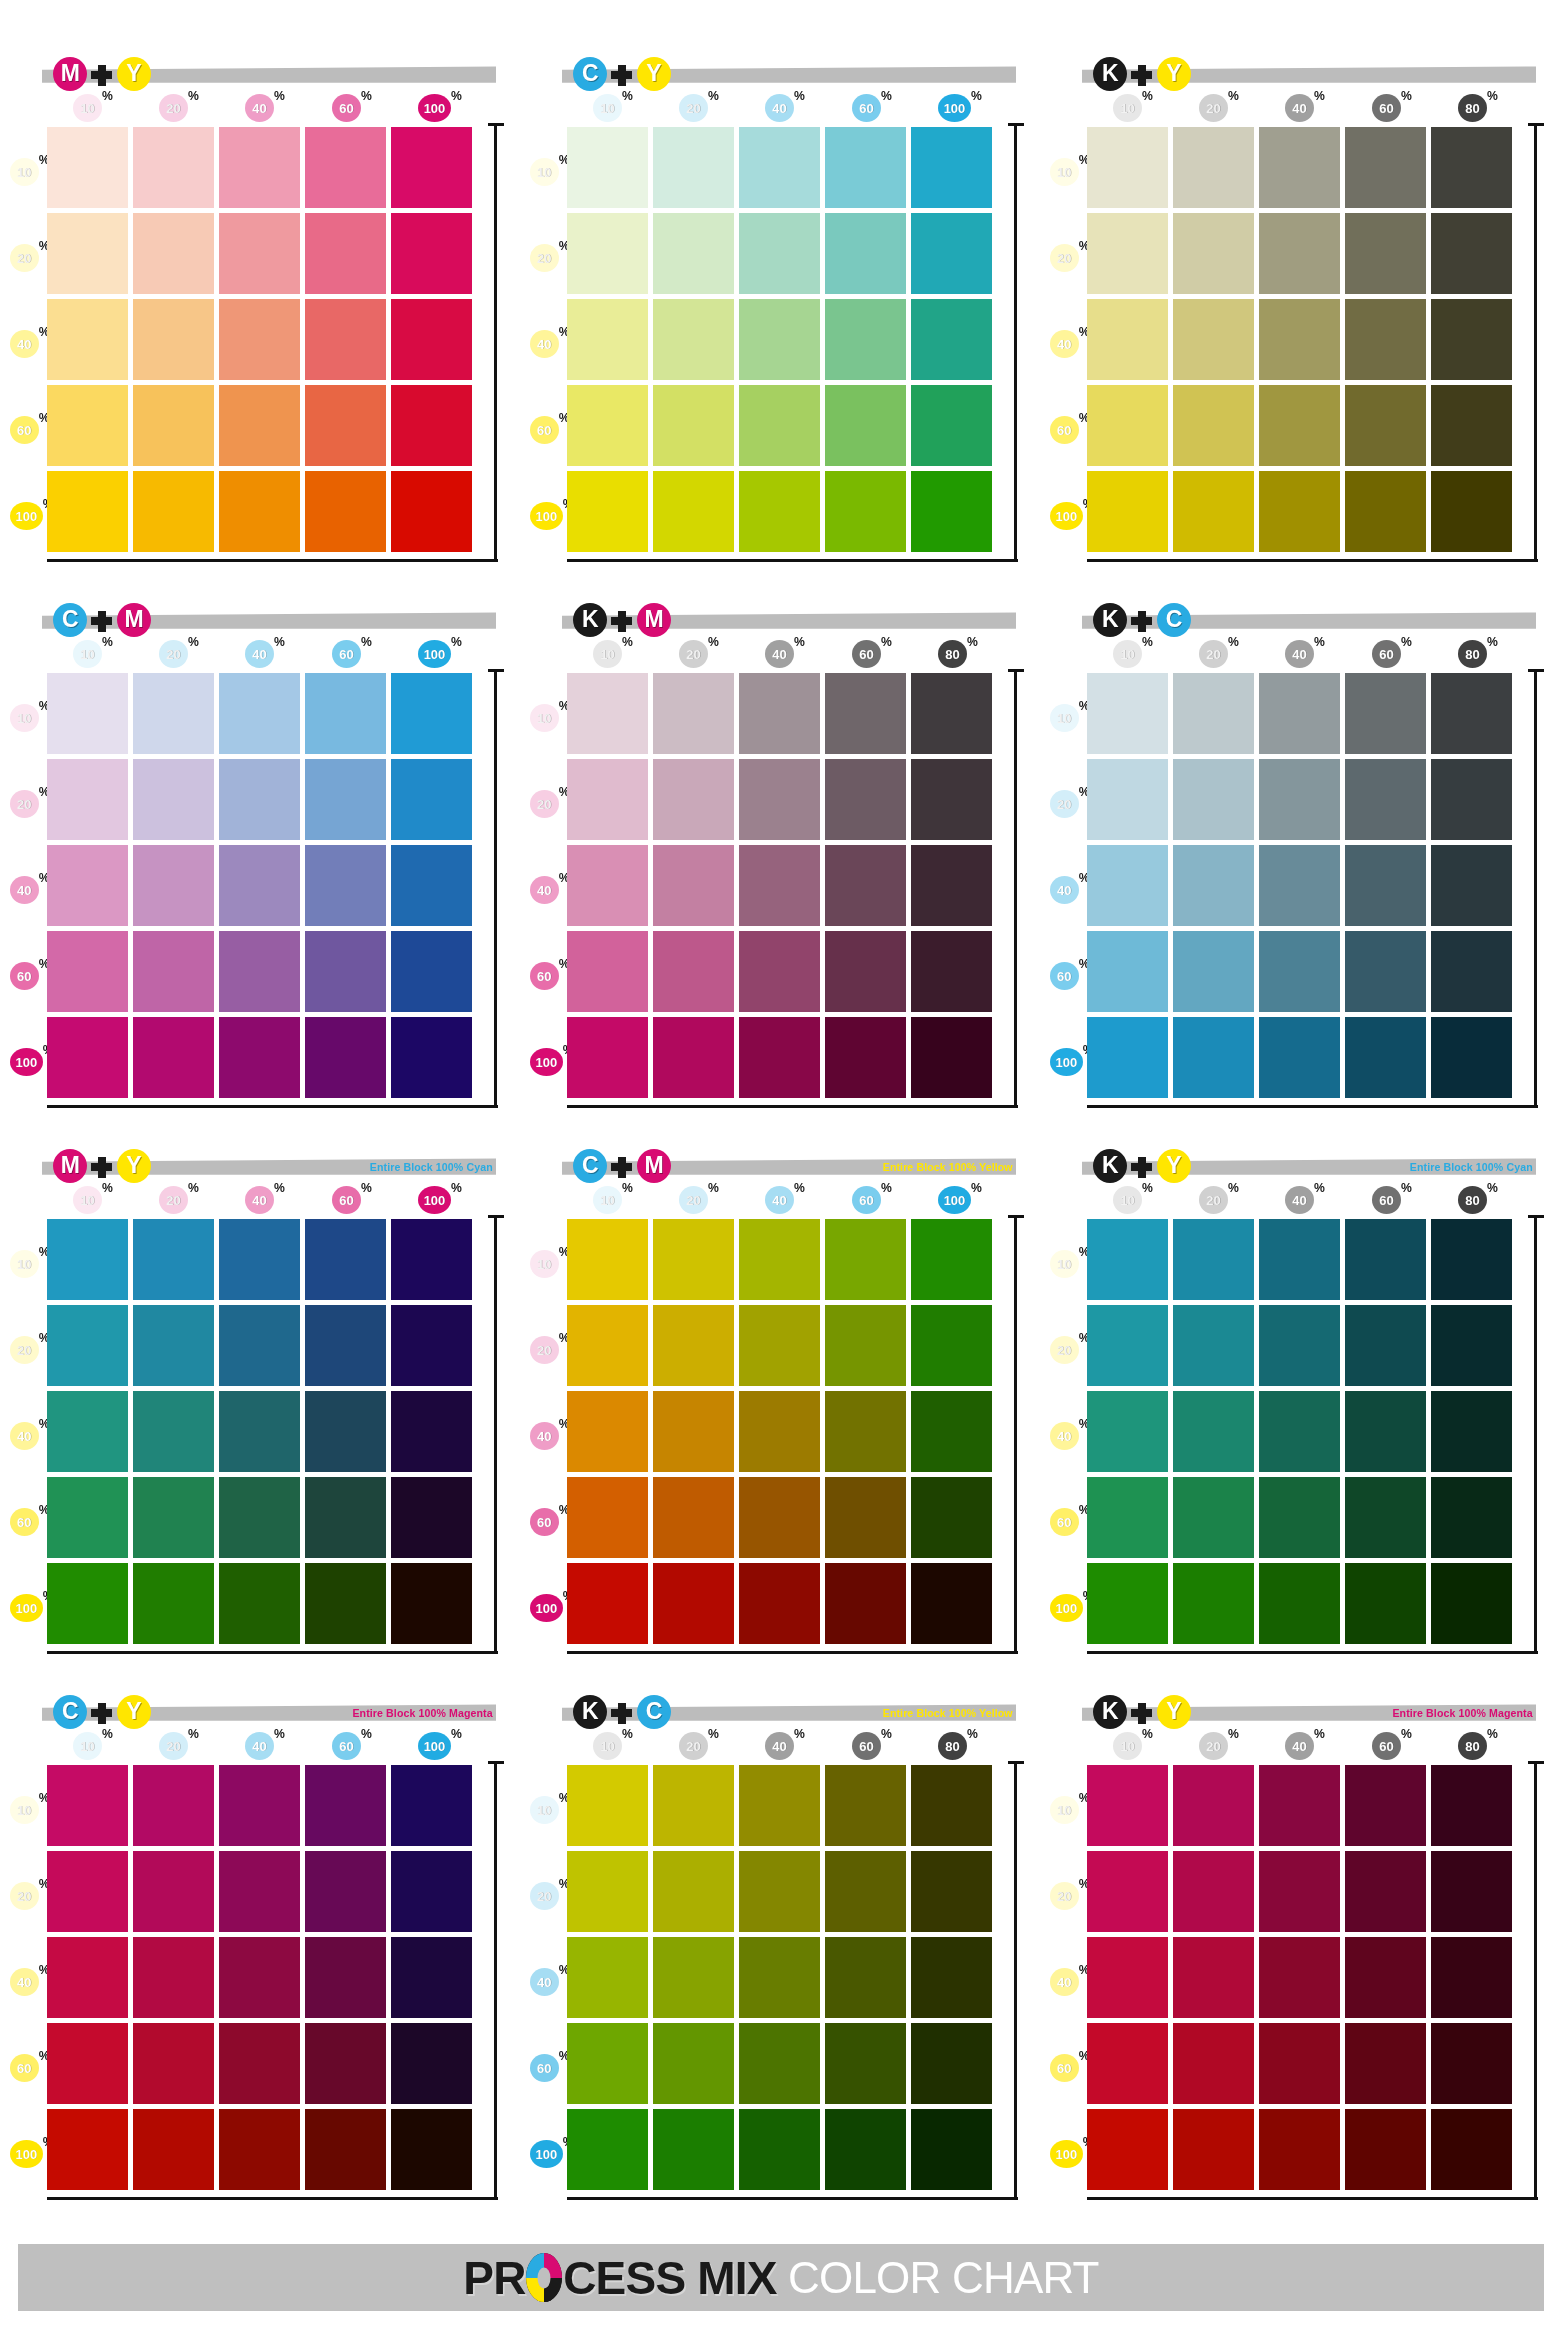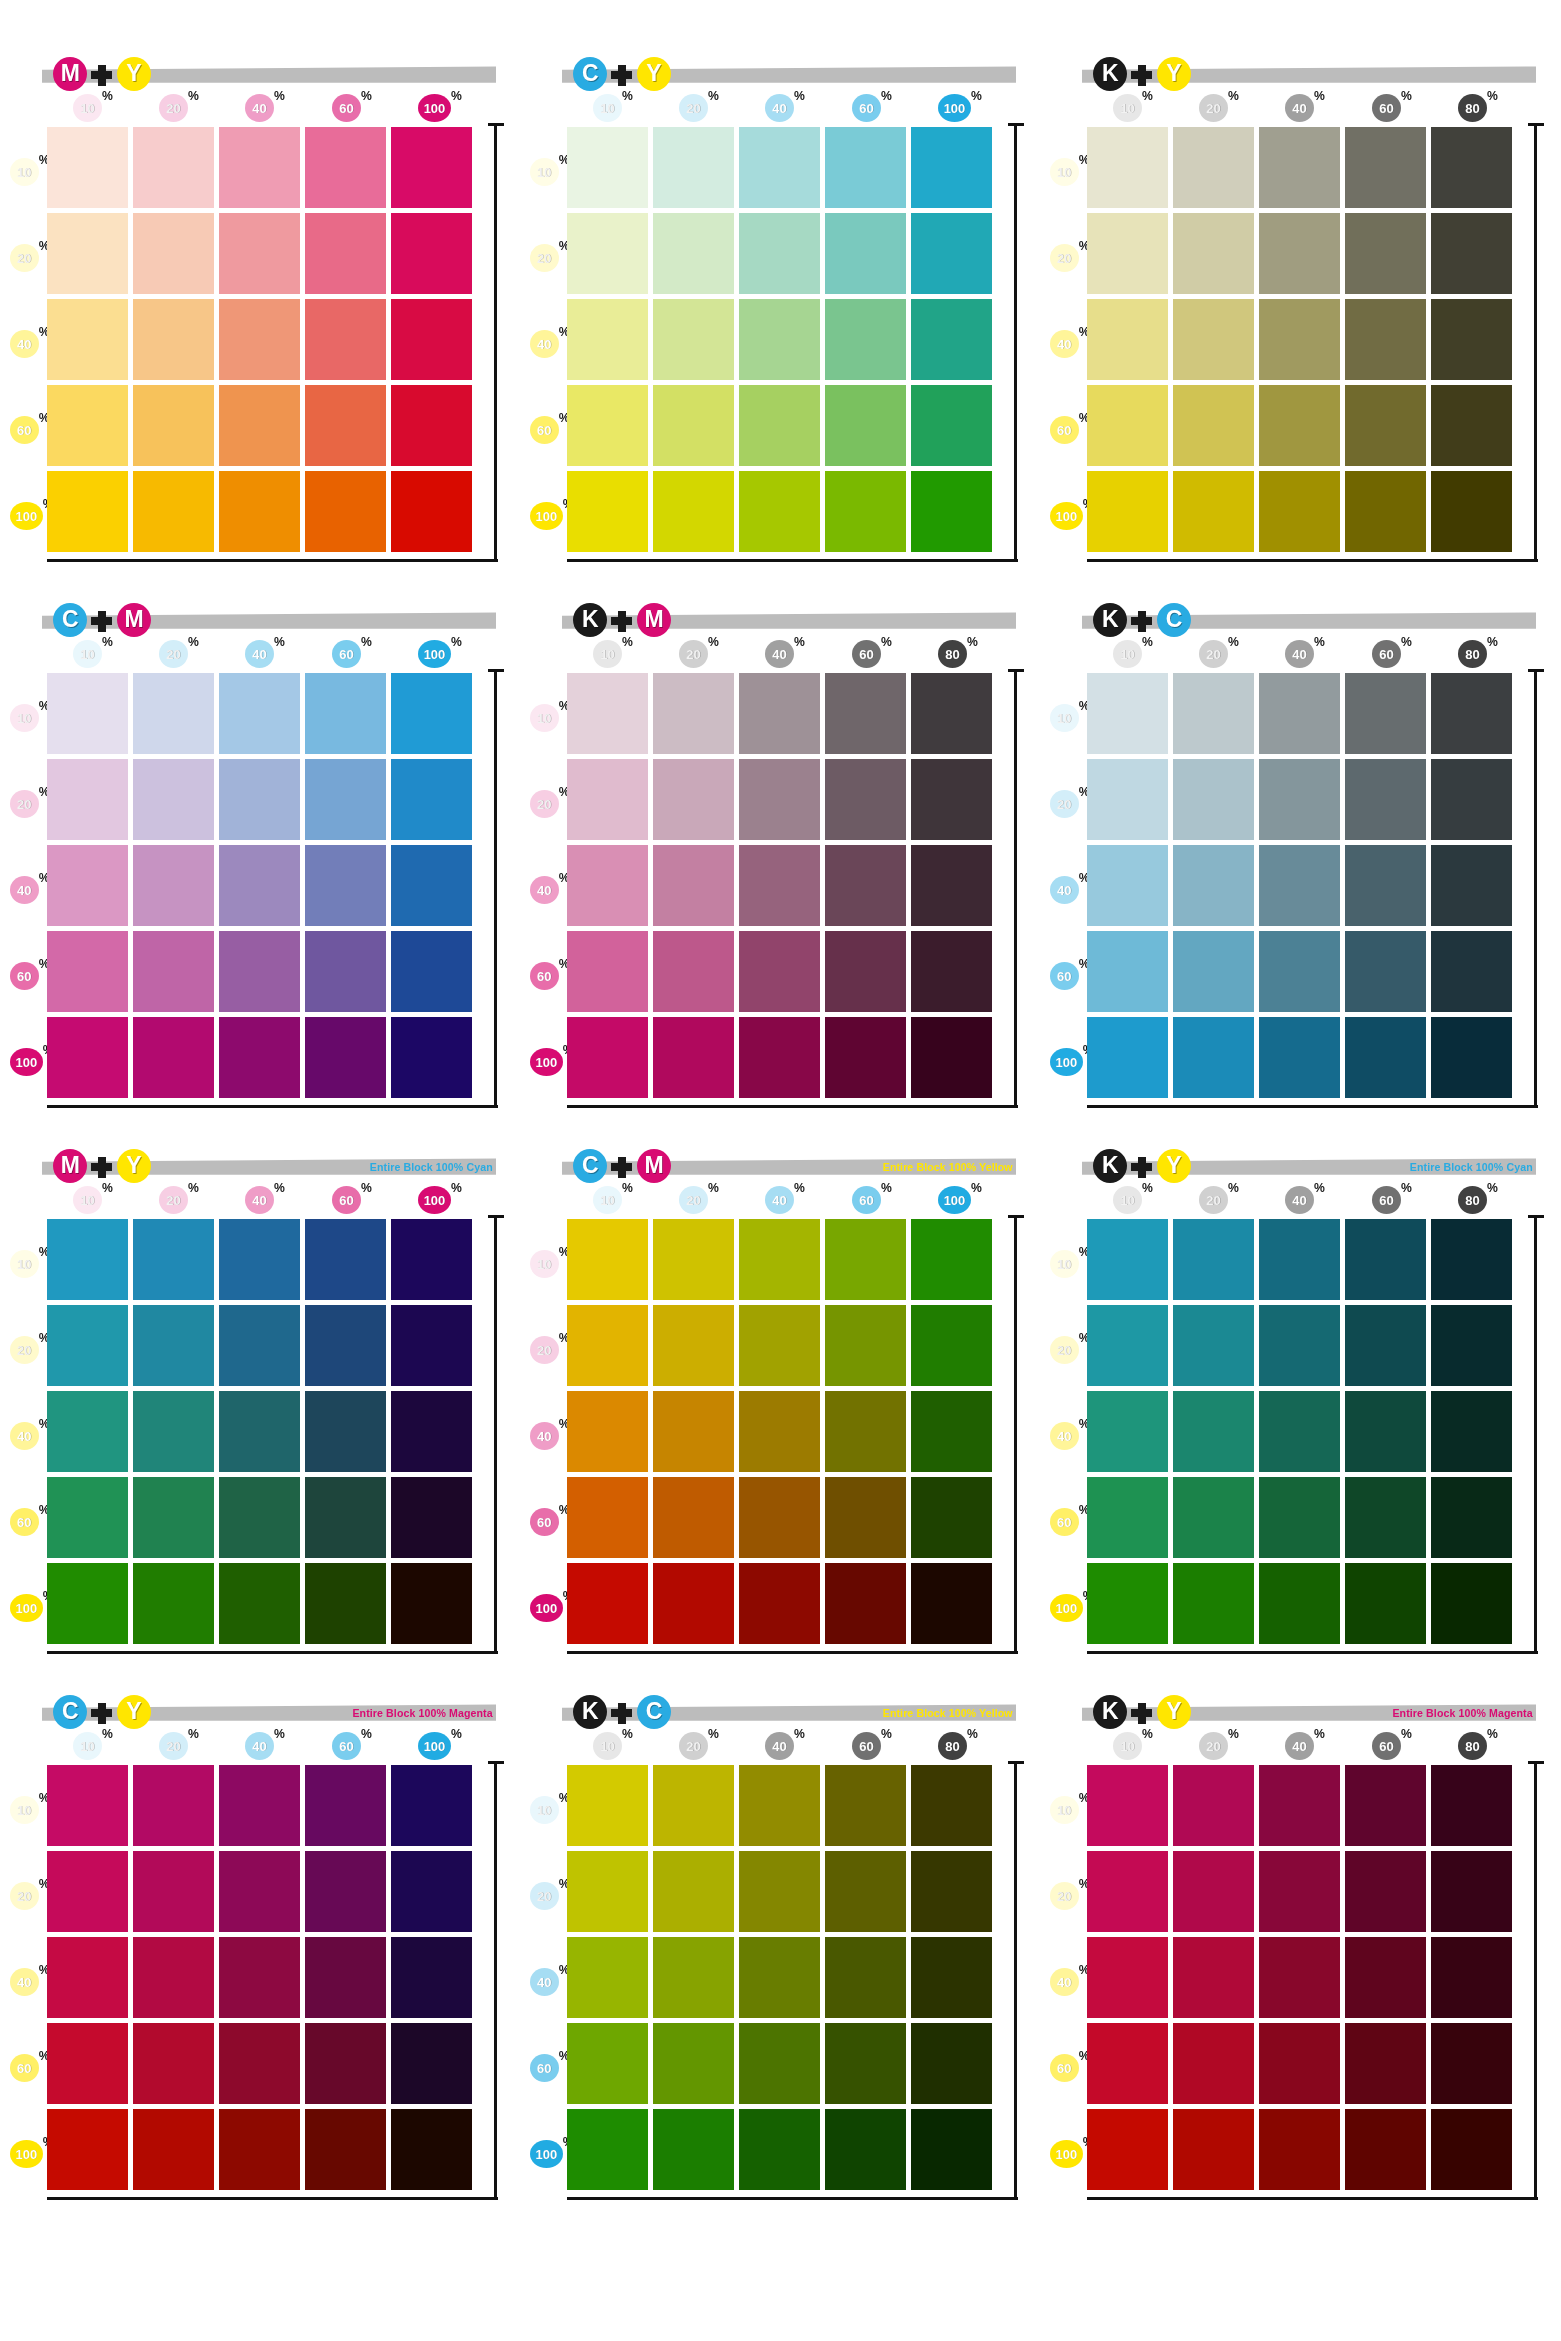--- a/index.html
+++ b/index.html
@@ -1258,14 +1258,28 @@
           <div class="swatch" title="K 80% / Y 100%" style="background: rgb(55, 3, 0);"></div>
         </div>
         <div class="bracket">
           <div class="vline"></div>
           <div class="tick-top"></div>
           <div class="tick-bot"></div>
         </div>
       </div>
     </div>
 
+  <div id="banner">
+    <div class="banner-inner">
+      <span class="word-pro">PR</span>
+      <span class="cmyk-o">
+        <span class="q q1"></span>
+        <span class="q q2"></span>
+        <span class="q q3"></span>
+        <span class="q q4"></span>
+        <span class="hole"></span>
+      </span>
+      <span class="word-cess-mix">CESS MIX</span>
+      <span class="word-chart">COLOR CHART</span>
+    </div>
+  </div>
 </div>
 
 
 </body></html>

